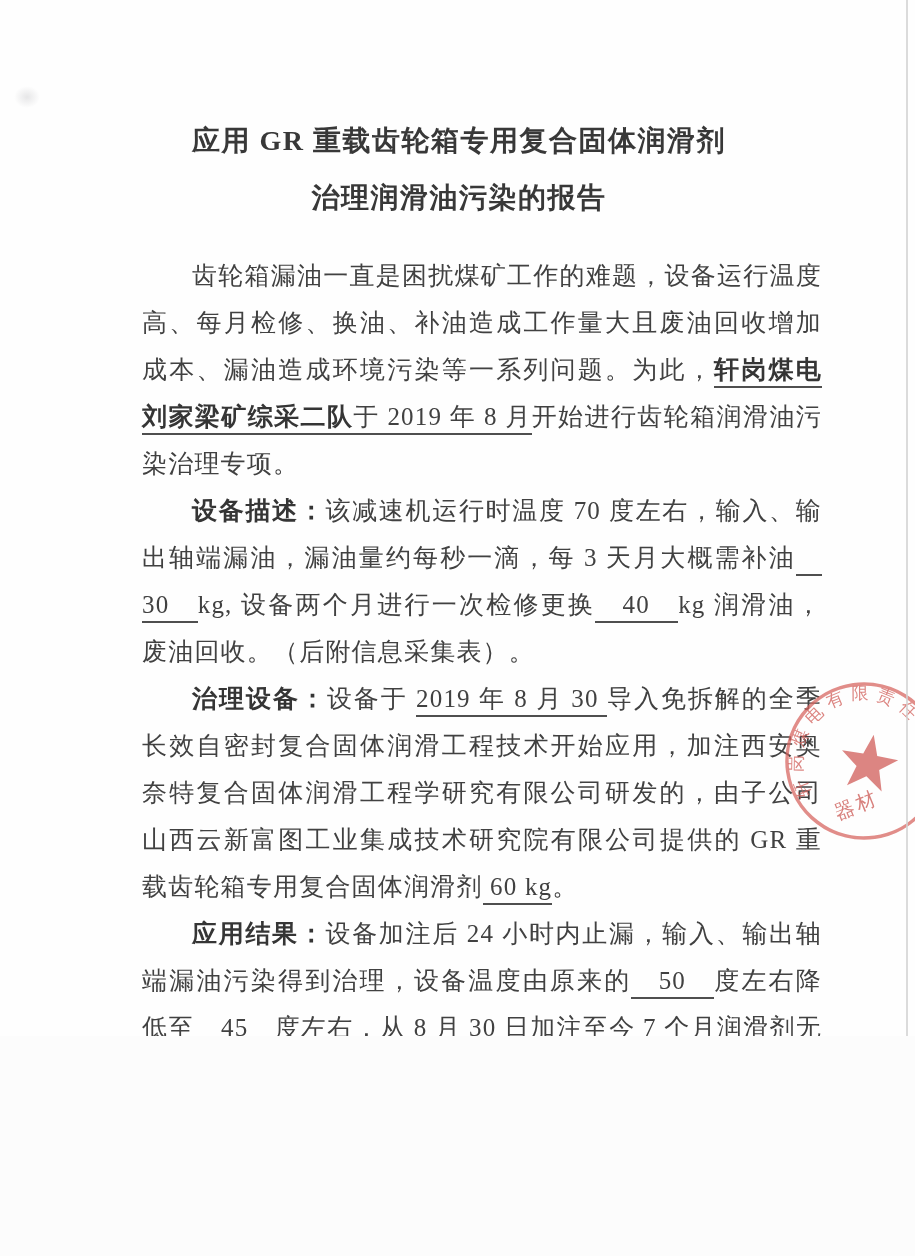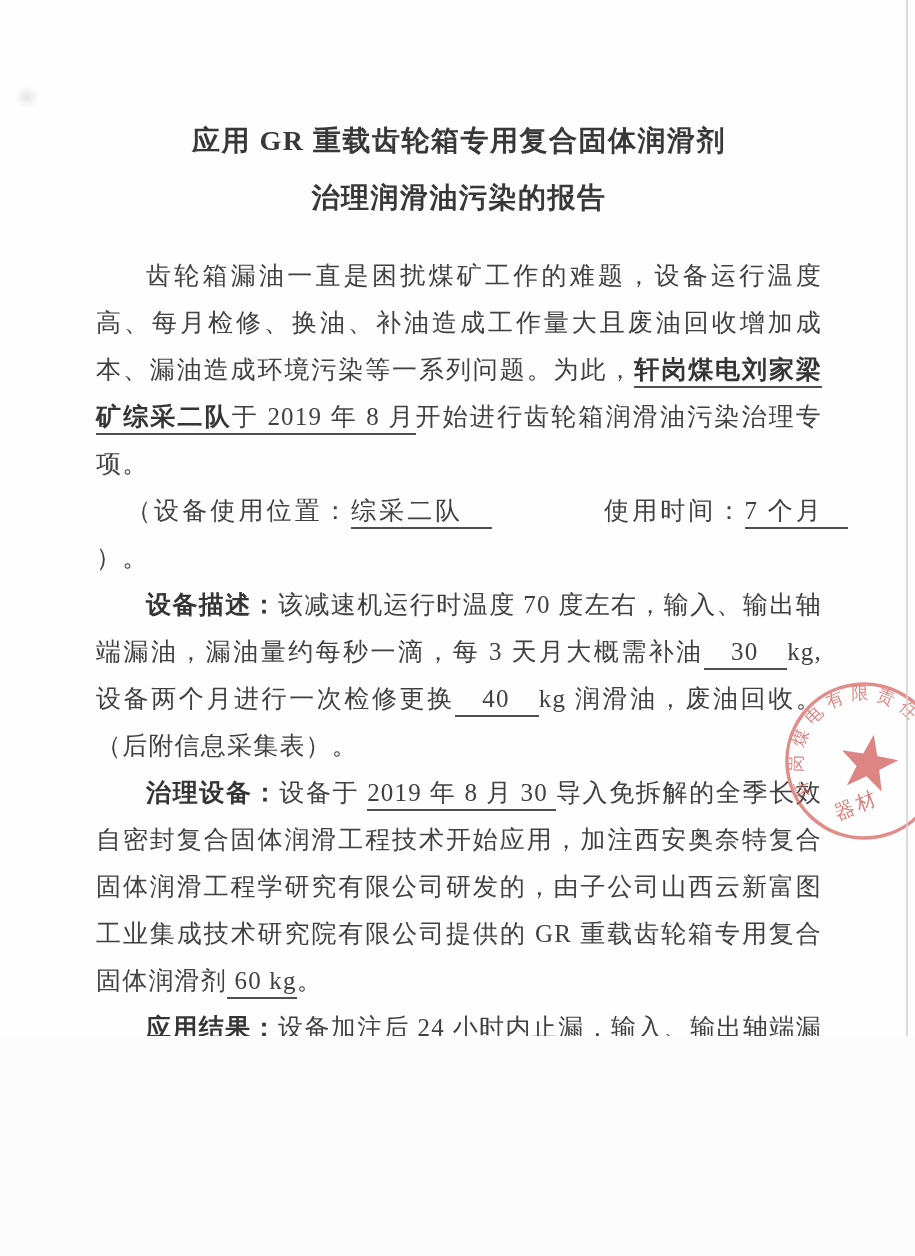--- a/index.html
+++ b/index.html
@@ -32,21 +32,21 @@
   }
   .title{
     text-align:center;font-weight:bold;font-size:28px;
     line-height:57px;letter-spacing:1.5px;color:#383838;
   }
   .doc-body{
     margin-top:26px;font-size:25px;line-height:47px;
     text-align:justify;letter-spacing:1.2px;color:#414141;
   }
   .doc-body p{margin:0;}
-  .para.indent2{text-indent:2em;}
+  .para.indent2{text-indent:2em;margin-left:46px;}
   .para.indent1{text-indent:1.2em;}
   .para.indent0{text-indent:0;}
   .b{font-weight:bold;color:#353535;}
   .u{border-bottom:2px solid #4f4f4f;padding-bottom:3px;}
   
   .stamp{
     position:absolute;left:770px;top:665px;width:145px;height:200px;
     filter:blur(0.4px);opacity:.85;
   }
 </style>
@@ -55,21 +55,20 @@
 
 <div class="page">
 
   <div class="scan-smudge"></div>
 
   <div class="content">
     <div class="title">应用 GR 重载齿轮箱专用复合固体润滑剂</div>
     <div class="title">治理润滑油污染的报告</div>
     <div class="doc-body">
         <p class="para indent2"><span>齿轮箱漏油一直是困扰煤矿工作的难题，设备运行温度高、每月检修、换油、补油造成工作量大且废油回收增加成本、漏油造成环境污染等一系列问题。为此，</span><span class="b u">轩岗煤电刘家梁矿综采二队</span><span class="u">于 </span><span class="u">2019 年 8 月</span><span>开始进行齿轮箱润滑油污染治理专项。</span></p>
-        <p class="para indent1"><span>（设备使用位置：</span><span class="u">综采二队　</span><span>　　　　使用时间：</span><span class="u">7 个月　</span><span>）。</span></p>
         <p class="para indent2"><span class="b">设备描述：</span><span>该减速机运行时温度 70 度左右，输入、输出轴端漏油，漏油量约每秒一滴，每 3 天月大概需补油</span><span class="u">　30　</span><span>kg, 设备两个月进行一次检修更换</span><span class="u">　40　</span><span>kg 润滑油，废油回收。（后附信息采集表）。</span></p>
         <p class="para indent2"><span class="b">治理设备：</span><span>设备于 </span><span class="u">2019 年 8 月 30 </span><span>导入免拆解的全季长效自密封复合固体润滑工程技术开始应用，加注西安奥奈特复合固体润滑工程学研究有限公司研发的，由子公司山西云新富图工业集成技术研究院有限公司提供的 GR 重载齿轮箱专用复合固体润滑剂</span><span class="u"> 60 kg</span><span>。</span></p>
         <p class="para indent2"><span class="b">应用结果：</span><span>设备加注后 24 小时内止漏，输入、输出轴端漏油污染得到治理，设备温度由原来的</span><span class="u">　50　</span><span>度左右降低至</span><span class="u">　45　</span><span>度左右，从 8 月 30 日加注至今 7 个月润滑剂无更换、设备零维护、运行无滴漏，和传统润滑油相比较每两个月减少更换润滑油</span></p>
       </div>
   </div>
 
   <svg class="stamp" viewBox="0 0 145 200" width="145" height="200">
     <g transform="rotate(-8 94 96)">
       <circle cx="94" cy="96" r="77" fill="none" stroke="#d6625d" stroke-width="3.5" opacity="0.85"></circle>
       <path id="stamp-arc" d="M 40.3 127 A 62 62 0 1 1 147.7 127" fill="none"></path>

